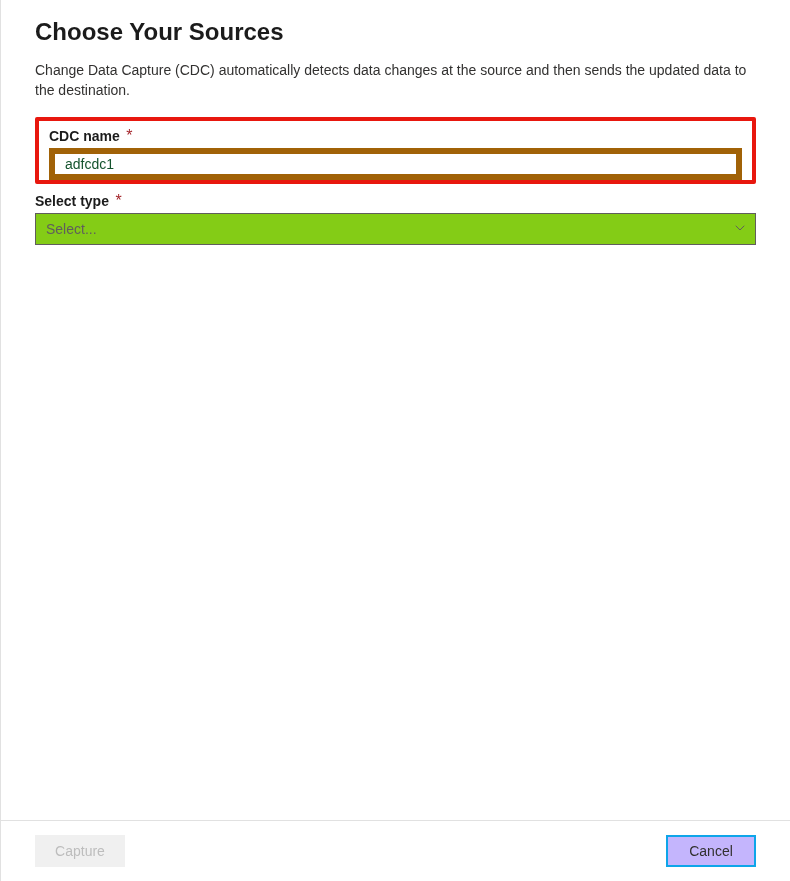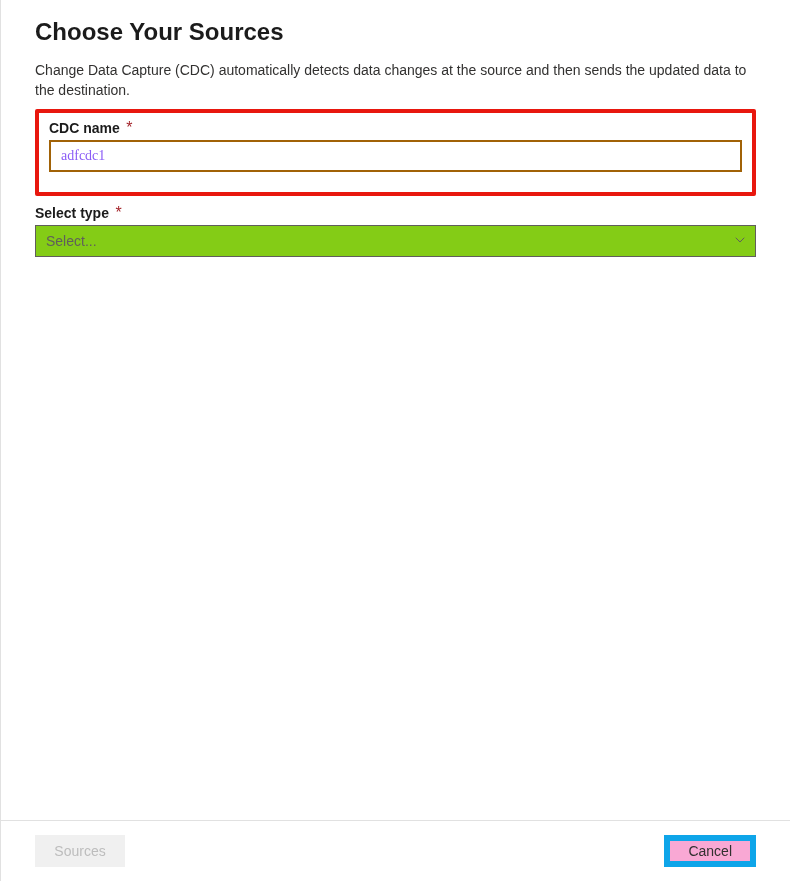--- a/index.html
+++ b/index.html
@@ -25,49 +25,49 @@
     .title {
       font-size: 24px;
       font-weight: 600;
       color: #1b1b1b;
       margin-bottom: 14px;
     }
     .description {
       font-size: 14px;
       color: #323130;
       line-height: 1.45;
-      margin-bottom: 8px;
+      margin-bottom: 16px;
     }
     .highlight-box {
       border: 4px solid #e8170e;
       border-radius: 2px;
-      padding: 6px 10px 20px 10px;
+      padding: 6px 10px 0 10px;
       margin-bottom: 6px;
     }
     .field-label {
       font-size: 14px;
       font-weight: 600;
       color: #1b1b1b;
       display: inline-block;
       margin-bottom: 4px;
     }
     .required {
       color: #a4262c;
       margin-left: 2px;
     }
     .text-input {
       width: 100%;
       height: 32px;
-      border: 2px solid #a16207;
+      border: 6px solid #a16207;
       padding: 4px 10px;
       font-size: 14px;
-      font-family: Liberation Serif, serif;
+      font-family: Liberation Sans, sans-serif;
       outline: none;
       background: #ffffff;
-      color: #8b5cf6;
+      color: #14532d;
     }
     .source-type-group {
       padding: 2px 0 0 0;
     }
     .select-wrap {
       position: relative;
       width: 100%;
     }
     .select-input {
       width: 100%;
@@ -109,22 +109,22 @@
       color: #323130;
       min-width: 90px;
     }
     .btn-continue {
       background: #f0f0f0;
       border: 1px solid #f0f0f0;
       color: #bdbdbd;
       cursor: default;
     }
     .btn-cancel {
-      border: 6px solid #0ea5e9;
-      background: #f9a8d4;
+      border: 2px solid #0ea5e9;
+      background: #c4b5fd;
       color: #323130;
     }
   </style>
 </head>
 <body>
 
 <div class="panel">
   <h1 class="title">Choose Your Sources</h1>
   <p class="description">Change Data Capture (CDC) automatically detects data changes at the source and then sends the updated data to the destination.</p>
 
@@ -146,15 +146,15 @@
       <span class="chevron">
         <svg width="12" height="12" viewBox="0 0 12 12" fill="none">
           <path d="M2 4 L6 8 L10 4" stroke="#605e5c" stroke-width="1" fill="none" stroke-linecap="round" stroke-linejoin="round"></path>
         </svg>
       </span>
     </div>
   </div>
 </div>
 
 <div class="footer">
-  <button class="btn btn-continue" disabled="">Sources</button>
+  <button class="btn btn-continue" disabled="">Capture</button>
   <button class="btn btn-cancel">Cancel</button>
 </div>
 
 </body></html>

